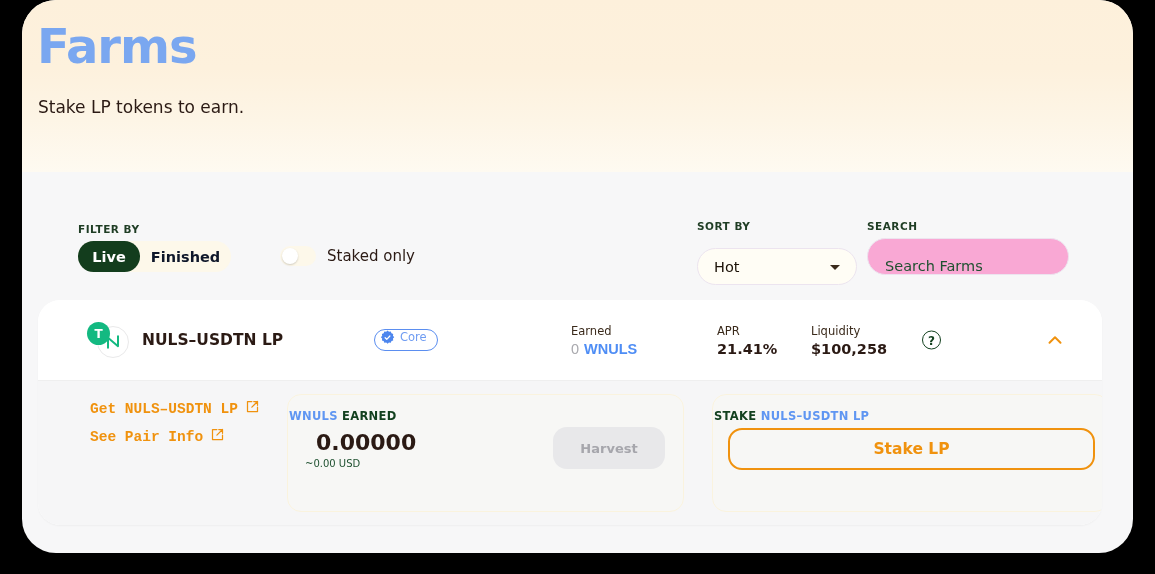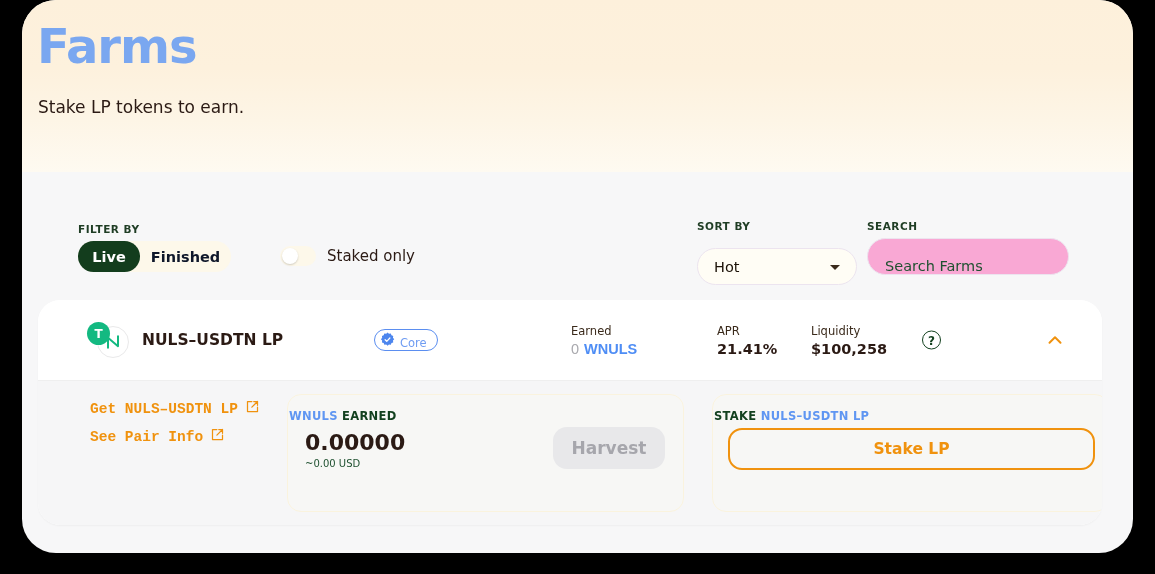--- a/index.html
+++ b/index.html
@@ -122,21 +122,21 @@
     font-family: "DejaVu Sans", sans-serif;
   }
   .pair-name {
     position: absolute; left: 104px; top: 50%; transform: translateY(-50%);
     font-size: 15.5px; font-weight: 700; color: #2b1a14;
     font-family: "DejaVu Sans", sans-serif;
   }
   .core-badge {
     position: absolute; left: 336px; top: 50%; transform: translateY(-50%);
     height: 22px; border: 1px solid #5b8ef0; border-radius: 12px;
-    display: flex; align-items: flex-end; gap: 5px; padding: 0 10px 0 5px;
+    display: flex; align-items: flex-start; gap: 5px; padding: 0 10px 0 5px;
     font-size: 11.5px; color: #6f9cf2;
     font-family: "DejaVu Sans", sans-serif;
   }
   .stat { position: absolute; top: 50%; transform: translateY(-50%); }
   .stat .k {
     font-size: 11.5px; color: #3a2a1b; margin-bottom: 3px;
     font-family: "DejaVu Sans", sans-serif;
   }
   .stat .v {
     font-size: 14.5px; font-weight: 700; color: #2b1a14;
@@ -175,34 +175,34 @@
   .panel-earn { left: 249px; width: 397px; }
   .panel-stake { left: 674px; width: 397px; }
   .panel-hd {
     position: absolute; left: 1px; top: 14px;
     font-size: 11.5px; font-weight: 700; letter-spacing: .3px;
     font-family: "DejaVu Sans", sans-serif;
   }
   .hd-blue { color: #5f96f2; }
   .hd-dark { color: #13411f; }
   .earn-num {
-    position: absolute; left: 17px; top: 35px;
+    position: absolute; left: 28px; top: 35px;
     font-size: 22px; font-weight: 700; color: #2b1a14;
     font-family: "DejaVu Sans", sans-serif;
   }
   .earn-usd {
     position: absolute; left: 17px; top: 63px;
     font-size: 10px; color: #1f5130;
     font-family: "DejaVu Sans", sans-serif;
   }
   .harvest-btn {
     position: absolute; right: 18px; top: 32px;
     width: 112px; height: 42px; border-radius: 14px;
     background: #e8e8ea; color: #a6a6ac;
-    font-size: 17px; font-weight: 700; border: none;
+    font-size: 13px; font-weight: 700; border: none;
     display: flex; align-items: center; justify-content: center;
     font-family: "DejaVu Sans", sans-serif; cursor: default;
   }
   .stake-btn {
     position: absolute; left: 15px; top: 33px;
     width: 367px; height: 42px; border-radius: 14px;
     background: transparent; border: 2px solid #f0920e;
     color: #f0920e; font-size: 15.5px; font-weight: 700;
     display: flex; align-items: center; justify-content: center;
     font-family: "DejaVu Sans", sans-serif; cursor: pointer;

